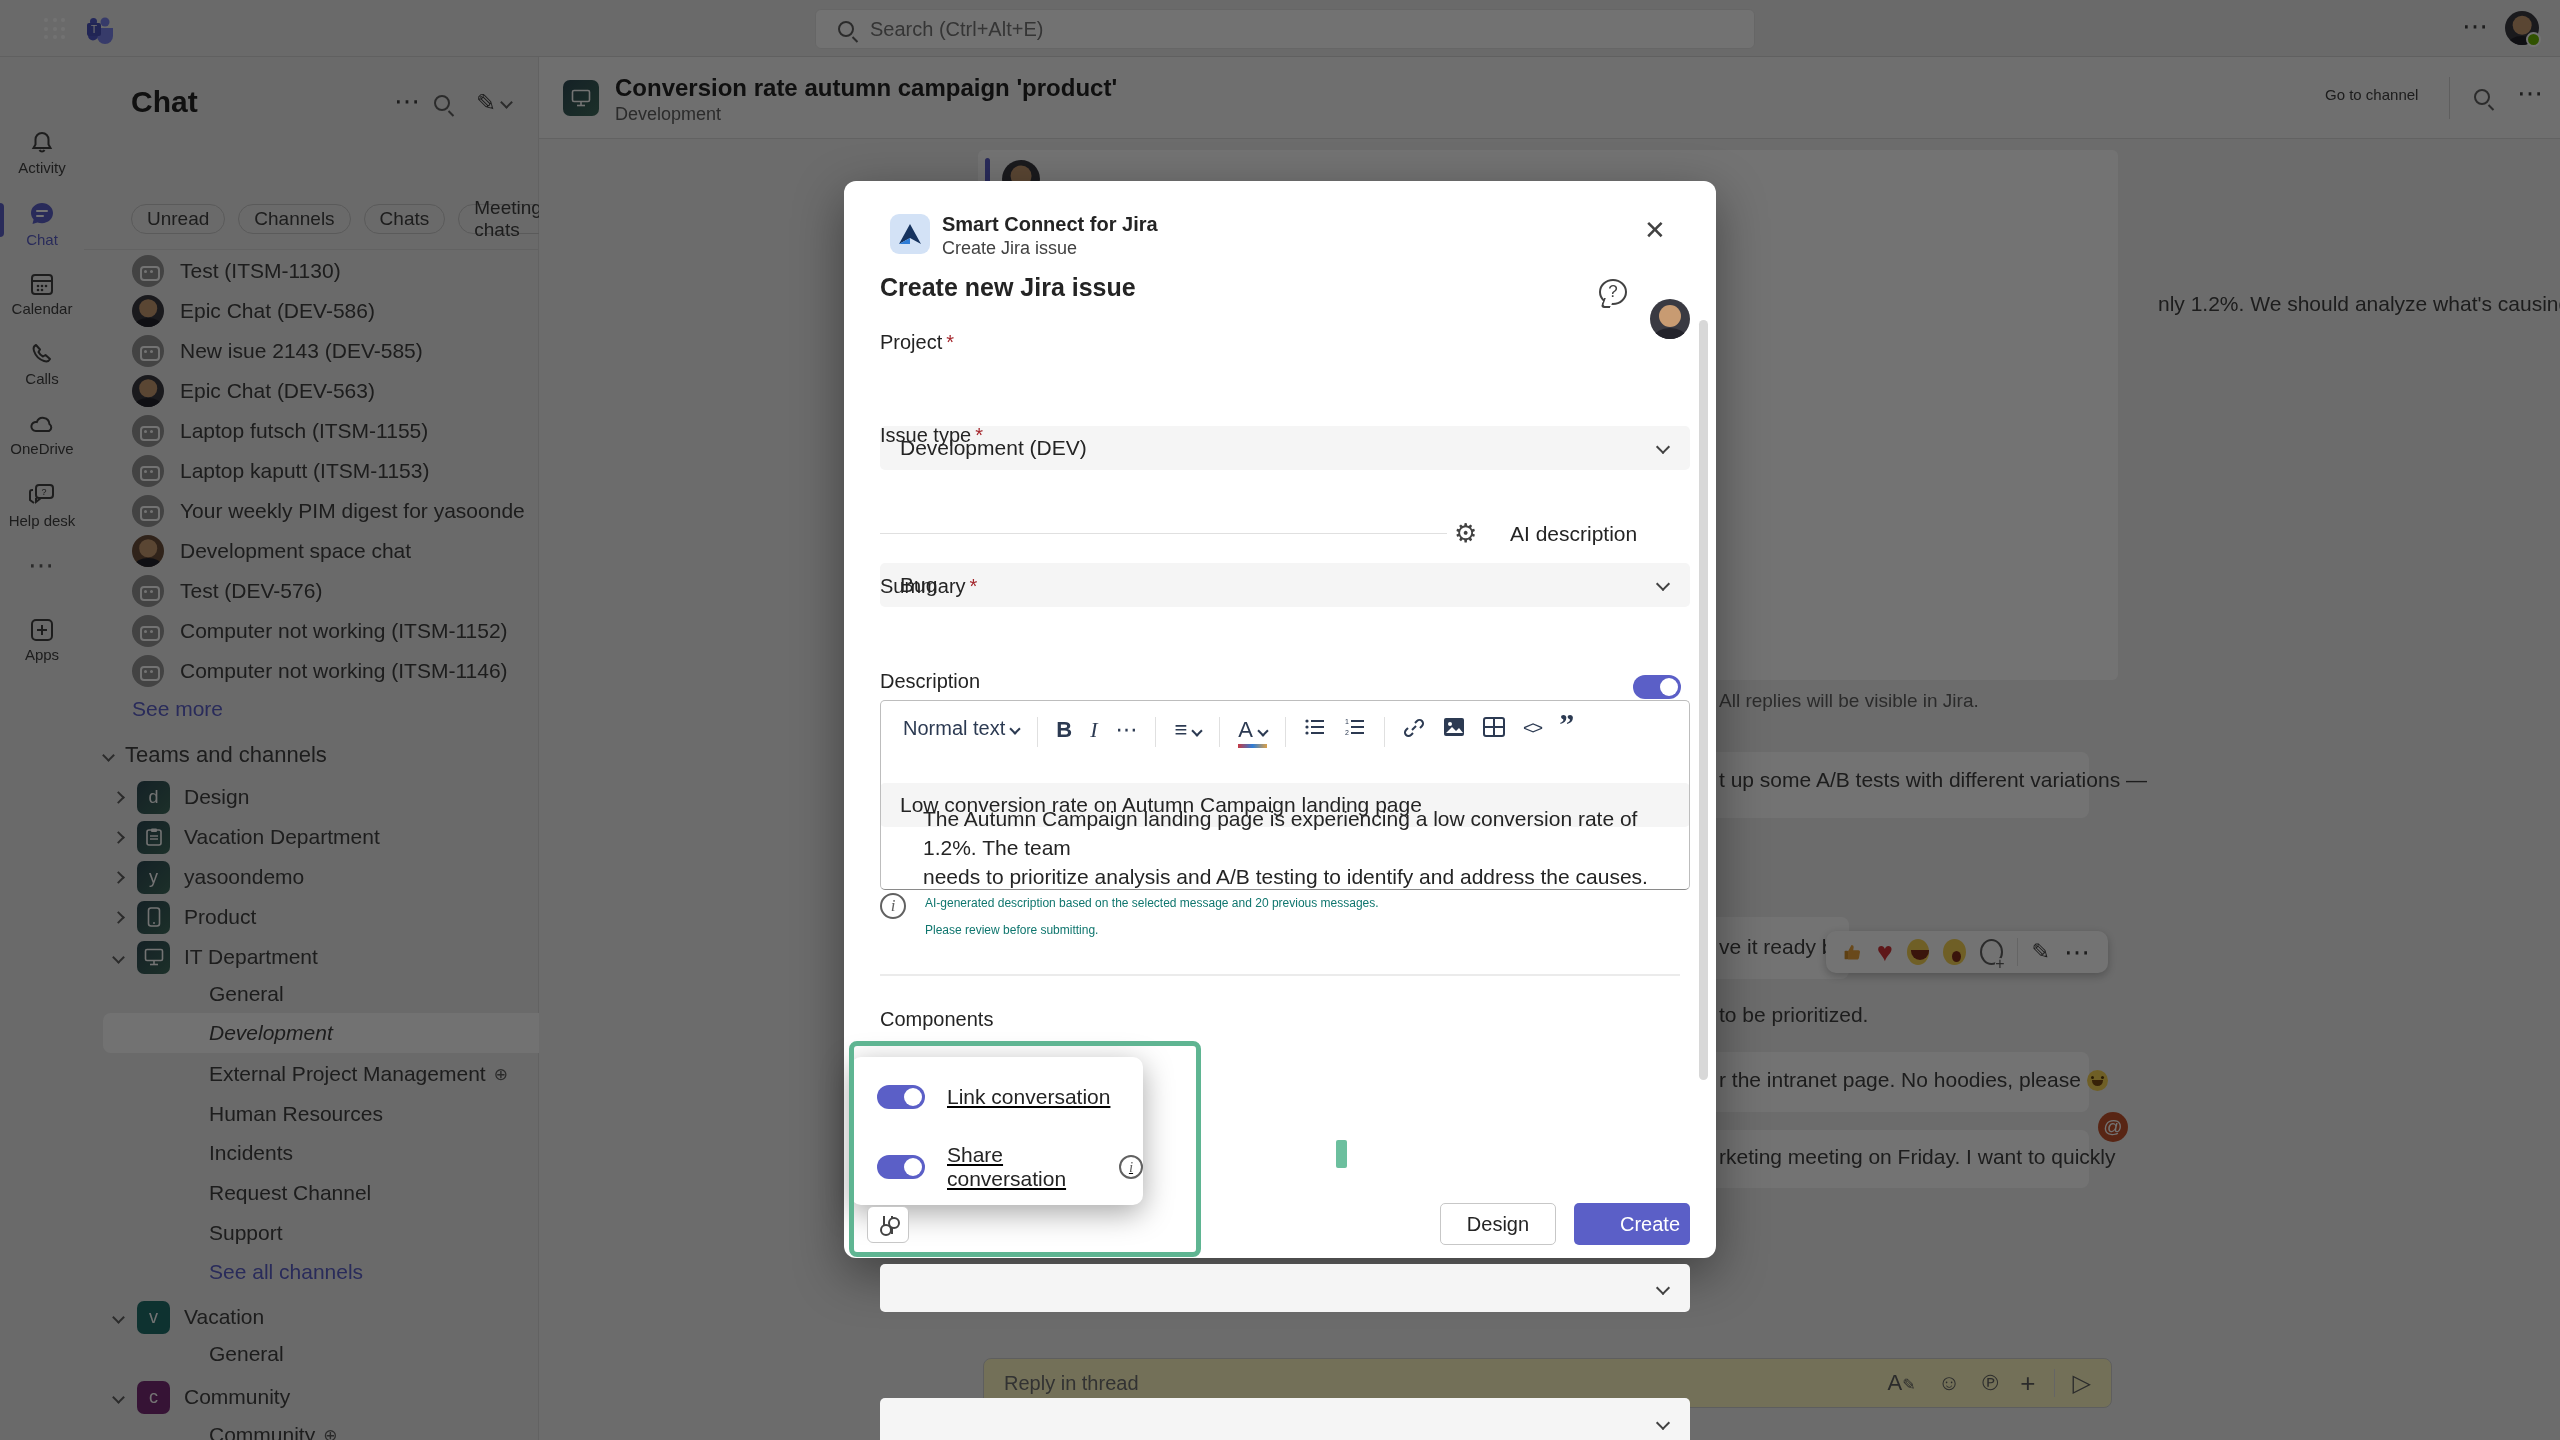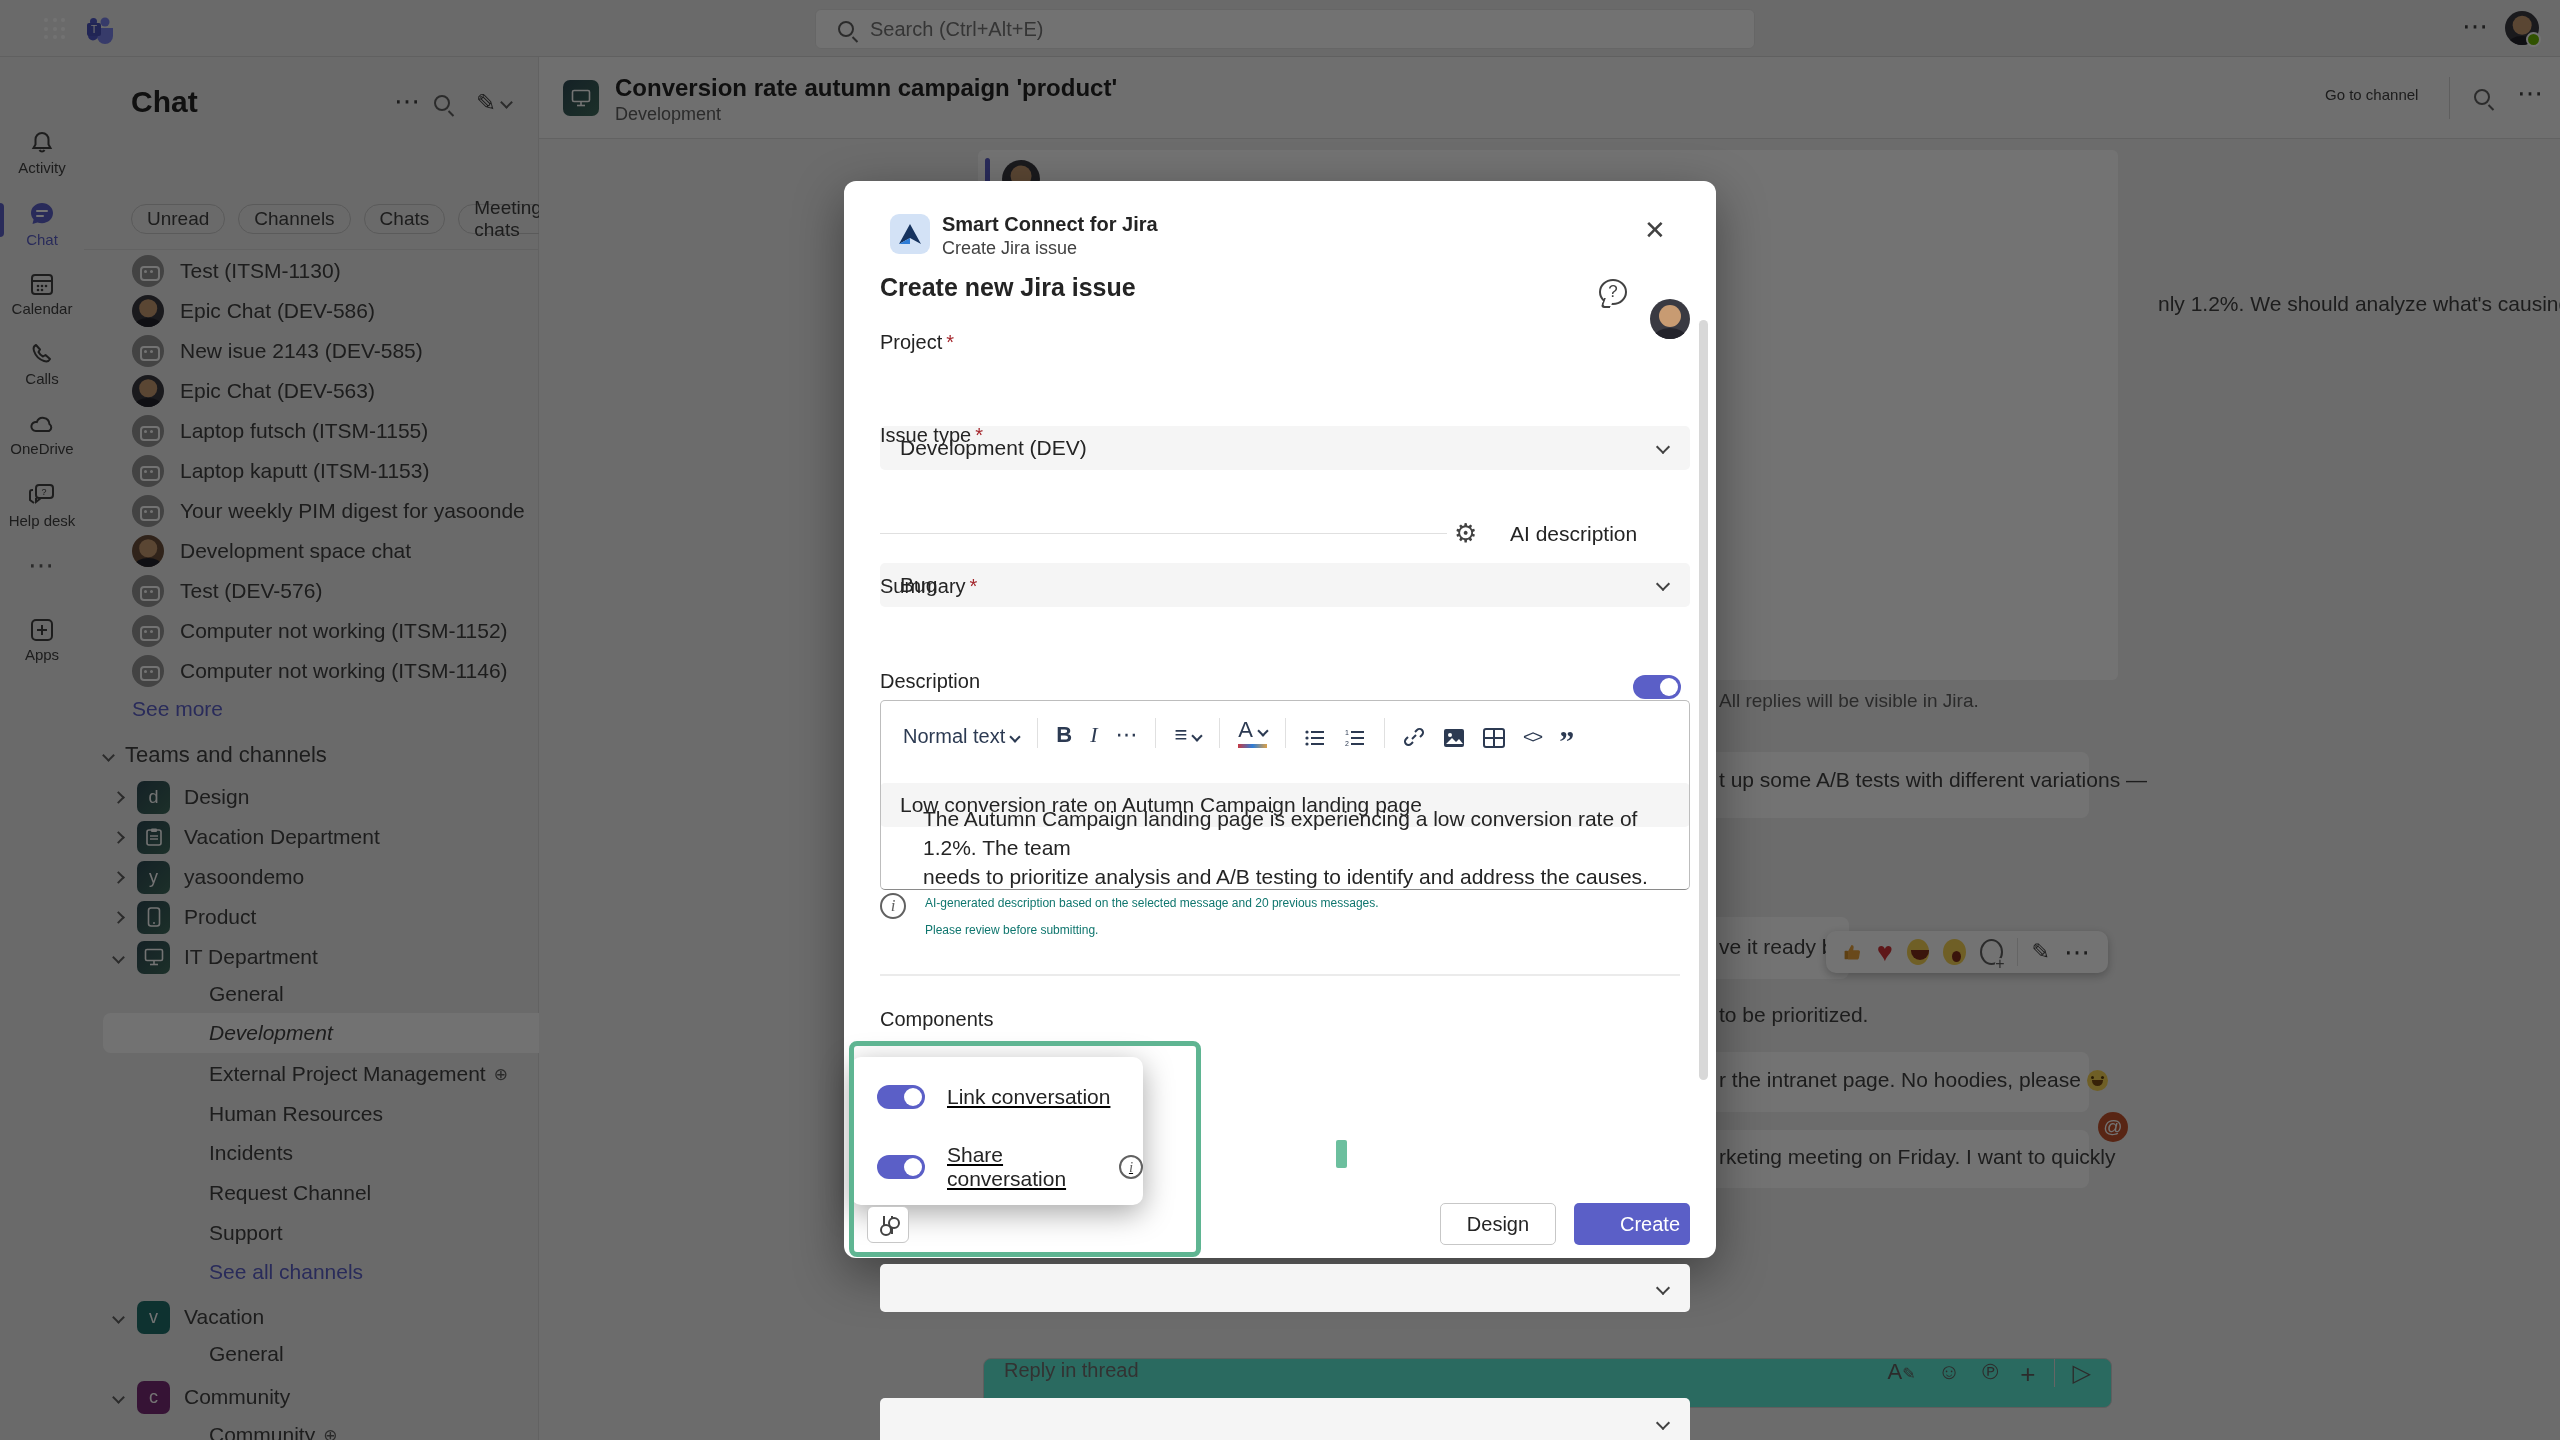--- a/index.html
+++ b/index.html
@@ -69,34 +69,34 @@
 
   .reactbar{background:#fff;border-radius:10px;box-shadow:0 3px 10px rgba(0,0,0,.25);display:flex;align-items:center;gap:14px;padding:0 16px;}
   .emoji-c{width:26px;height:26px;border-radius:50%;background:#f7d354;position:relative;}
   .emoji-c.laugh::after{content:'';position:absolute;left:4px;top:11px;width:18px;height:10px;border-radius:0 0 14px 14px;background:#81301c;}
   .emoji-c.wow::after{content:'';position:absolute;left:9px;top:12px;width:9px;height:11px;border-radius:50%;background:#81301c;}
   .heart{color:#d13438;font-size:27px;line-height:26px;}
   .addreact{width:26px;height:26px;border-radius:50%;border:2px solid #616161;position:relative;}
   .addreact::after{content:'+';position:absolute;right:-4px;bottom:-7px;font-size:16px;color:#616161;background:#fff;border-radius:50%;line-height:12px;}
   .vdiv{width:1px;height:28px;background:#e0e0e0;}
 
-  .replybox{background:#5eead4;border:1.5px solid #d1d1d1;border-radius:8px;display:flex;align-items:flex-start;padding:0 20px;}
+  .replybox{background:#fef9c3;border:1.5px solid #d1d1d1;border-radius:8px;display:flex;align-items:center;padding:0 20px;}
   .ric{color:#616161;font-size:22px;}
 
   
   .overlay{left:0;top:0;width:2560px;height:1440px;background:rgba(0,0,0,0.55);z-index:10;}
   .modal{left:844px;top:181px;width:872px;height:1077px;background:#fff;border-radius:12px;z-index:20;box-shadow:0 16px 50px rgba(0,0,0,.4);}
   .mlabel{font-size:20px;color:#242424;}
   .req{color:#a4262c;margin-left:4px;}
   .select{background:var(--field);border-radius:5px;height:44px;display:flex;align-items:center;padding:0 20px;font-size:21px;color:#242424;position:relative;}
   .selchev{position:absolute;right:22px;top:16px;width:10px;height:10px;border-right:2px solid #424242;border-bottom:2px solid #424242;transform:rotate(45deg);}
   .toggle{width:48px;height:24px;border-radius:13px;background:var(--accent);position:relative;flex:none;}
   .toggle::after{content:'';position:absolute;right:3px;top:3px;width:18px;height:18px;border-radius:50%;background:#fff;}
   .editor{border:1px solid #bdbdbd;border-bottom:1.5px solid #8a8a8a;border-radius:5px;}
-  .tb{display:flex;align-items:flex-end;gap:18px;padding:16px 22px 0 22px;color:#2c3a52;}
+  .tb{display:flex;align-items:flex-start;gap:18px;padding:16px 22px 0 22px;color:#2c3a52;}
   .tbi{font-size:22px;color:#2c3a52;}
   .tsep{width:1px;height:30px;background:#e0e0e0;}
   .mchev{width:8px;height:8px;border-right:2px solid #2c3a52;border-bottom:2px solid #2c3a52;transform:rotate(45deg);display:inline-block;margin-left:6px;margin-bottom:2px;}
   .infoi{width:26px;height:26px;border-radius:50%;border:2px solid #616161;color:#616161;font-size:17px;font-family:"Liberation Serif",serif;font-style:italic;display:flex;align-items:center;justify-content:center;flex:none;}
   .btn{height:42px;border-radius:5px;display:flex;align-items:center;justify-content:center;font-size:20px;}
   .btn.sec{background:#fff;border:1px solid #c7c7c7;color:#242424;}
   .btn.pri{background:var(--accent);color:#fff;}
   .popup{left:851px;top:1057px;width:292px;height:148px;background:#fff;border-radius:10px;z-index:30;box-shadow:0 8px 30px rgba(0,0,0,.35);text-decoration:underline;}
   .prow{display:flex;align-items:center;gap:22px;padding-left:26px;font-size:21px;color:#242424;}
   .slbtn{left:867px;top:1206px;width:42px;height:37px;background:#fff;border:1px solid #c7c7c7;border-radius:6px;z-index:30;display:flex;align-items:center;justify-content:center;gap:6px;}

